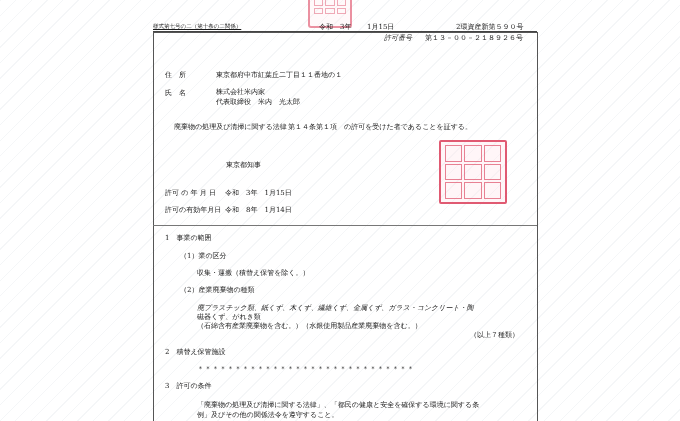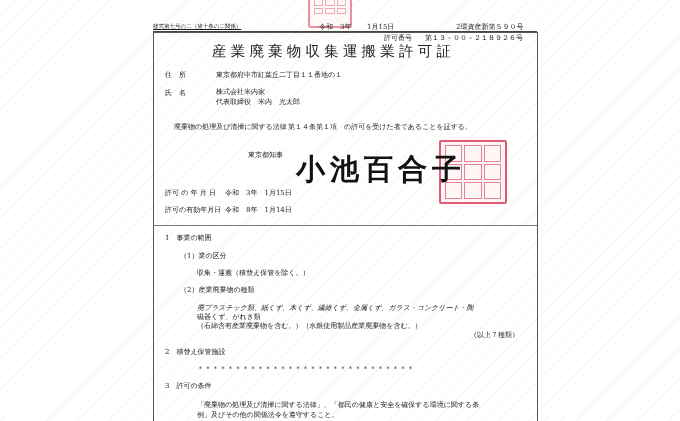--- a/index.html
+++ b/index.html
@@ -60,52 +60,50 @@
         <div class="seal-cell"></div>
     </div>
   </div>
 
   <span class="abs tiny" style="left:153px; top:23px; text-decoration: underline;">様式第七号の二（第十条の二関係）</span>
   <span class="abs sm" style="left:319px; top:22px;">令和</span>
   <span class="abs sm" style="left:340px; top:22px;">3年</span>
   <span class="abs sm" style="left:367px; top:22px;">1月15日</span>
   <span class="abs sm" style="left:456px; top:22px;">2環資産新第５９０号</span>
   <div class="hline" style="left:153px; top:31px; width:384px; background:#444;"></div>
-  <span class="abs sm" style="left:384px; top:33px;">許可番号</span>
+  <span class="abs sm" style="left:384px; top:33px;font-style:italic;">許可番号</span>
   <span class="abs sm" style="left:425px; top:33px;">第１３－００－２１８９２６号</span>
 
   <div class="frame"></div>
 
-  <div class="title">産業廃棄物収集運搬業許可証</div>
 
   <span class="abs sm" style="left:165px; top:70px;">住　所</span>
   <span class="abs sm" style="left:216px; top:70px;">東京都府中市紅葉丘二丁目１１番地の１</span>
   <span class="abs sm" style="left:165px; top:88px;">氏　名</span>
   <span class="abs sm" style="left:216px; top:87px;">株式会社米内家</span>
   <span class="abs sm" style="left:216px; top:97px;">代表取締役　米内　光太郎</span>
 
   <span class="abs sm" style="left:174px; top:122px;">廃棄物の処理及び清掃に関する法律</span>
   <span class="abs sm" style="left:288px; top:122px;">第１４条第１項</span>
   <span class="abs sm" style="left:344px; top:122px;">の許可を受けた者であることを証する。</span>
 
-  <span class="abs sm" style="left:226px; top:150px;margin-left:22px;">東京都知事</span>
+  <span class="abs sm" style="left:226px; top:160px;">東京都知事</span>
   <div class="seal">
     <div class="seal-grid">
       <div class="seal-cell"></div>
         <div class="seal-cell"></div>
         <div class="seal-cell"></div>
       <div class="seal-cell"></div>
         <div class="seal-cell"></div>
         <div class="seal-cell"></div>
       <div class="seal-cell"></div>
         <div class="seal-cell"></div>
         <div class="seal-cell"></div>
     </div>
   </div>
-  <div class="sig">小池百合子</div>
 
   <span class="abs sm" style="left:165px; top:188px;">許可 の 年 月 日</span>
   <span class="abs sm" style="left:225px; top:188px;">令和　3年　1月15日</span>
   <span class="abs sm" style="left:165px; top:205px;">許可の有効年月日</span>
   <span class="abs sm" style="left:225px; top:205px;">令和　8年　1月14日</span>
 
   <div class="hline" style="left:153px; top:225px; width:384px;"></div>
 
   <span class="abs sm" style="left:165px; top:233px;">1　事業の範囲</span>
   <span class="abs sm" style="left:180px; top:251px;">（1）業の区分</span>

